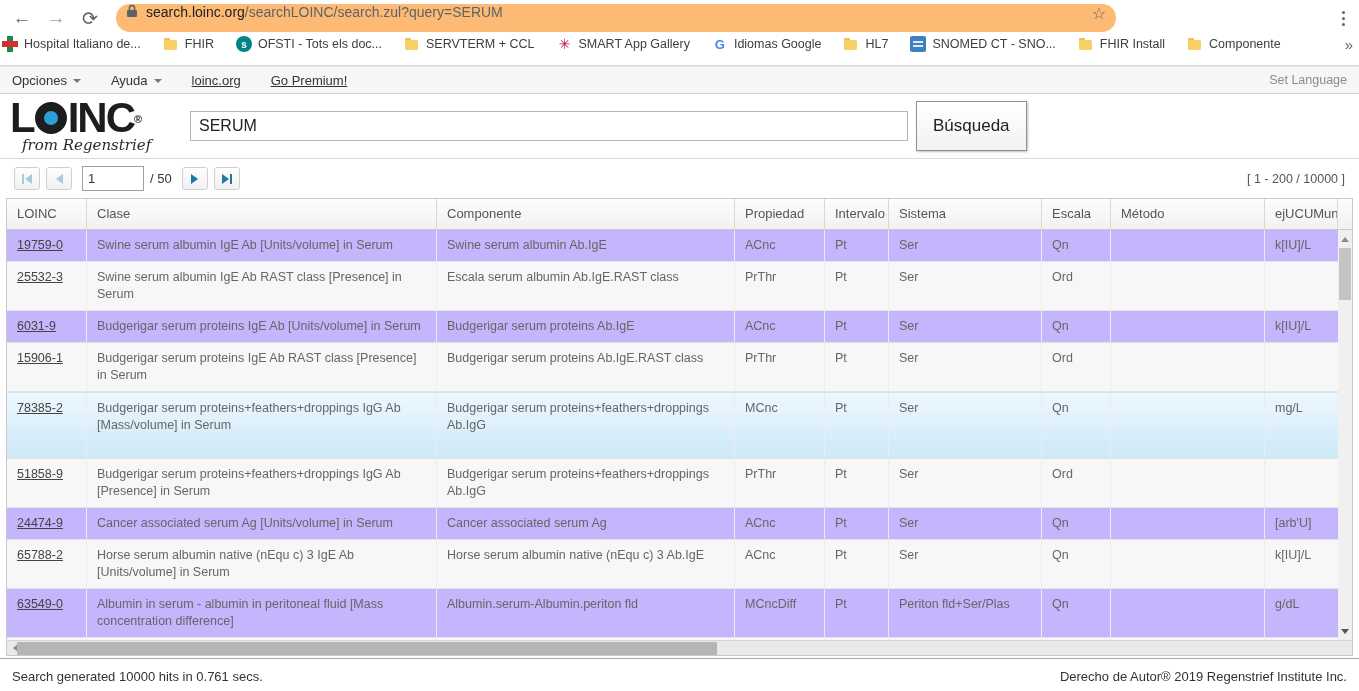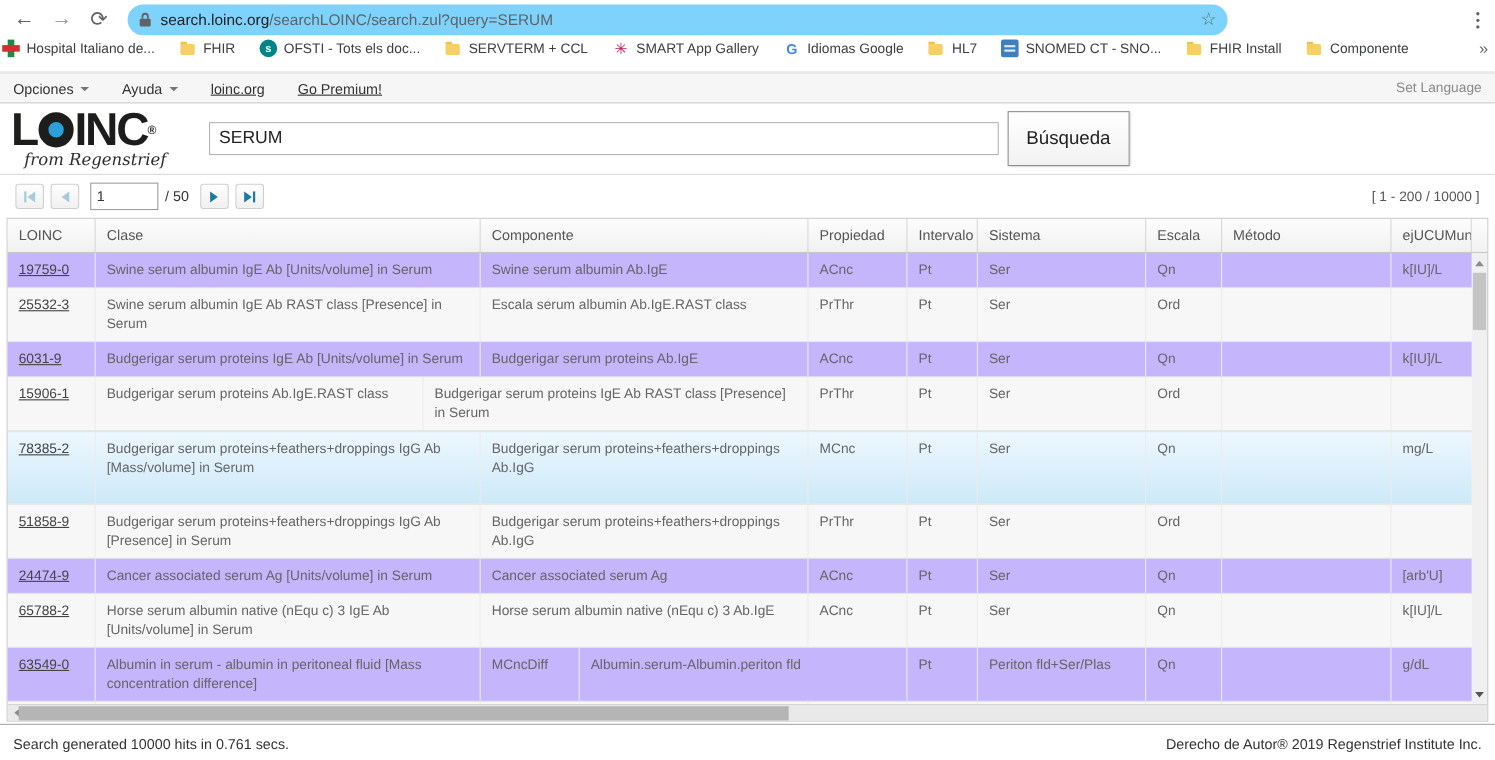--- a/index.html
+++ b/index.html
@@ -5,22 +5,22 @@
   * { margin:0; padding:0; box-sizing:border-box; }
   html,body { width:1359px; height:691px; overflow:hidden;
     font-family:"Liberation Sans", sans-serif; background:#fff; }
   .screen { width:1359px; height:691px; position:relative; background:#fff; }
 
   
   .chrome-top { height:36px; display:flex; align-items:center; padding:0 8px; background:#fff; }
   .nav-btn { width:28px; height:28px; display:flex; align-items:center; justify-content:center;
     font-size:19px; color:#5f6368; margin-right:6px; border-radius:50%; }
   .nav-btn.disabled { color:#9aa0a6; }
-  .omnibox { flex:0 0 auto; width:1000px; height:28px; background:#7dd3fc; border-radius:14px;
-    display:flex; align-items:center; padding:0 10px; margin-left:6px; }
+  .omnibox { flex:0 0 auto; width:1000px; height:28px; background:#fdba74; border-radius:14px;
+    display:flex; padding:0 10px; margin-left:6px; }
   .omni-url { font-size:14px; color:#202124; margin-left:8px; white-space:nowrap; overflow:hidden; flex:1; }
   .omni-url .path { color:#5f6368; }
   .star { margin-left:auto; font-size:16px; color:#5f6368; }
   .menu-dots { margin-left:auto; display:flex; flex-direction:column; gap:3px; padding:4px 6px; }
   .menu-dots i { width:3px; height:3px; background:#5f6368; border-radius:50%; display:block; }
 
   
   .bookmarks { height:30px; display:flex; align-items:flex-start; padding:0 2px;
     background:#fff; border-bottom:1px solid #dadada; font-size:12.5px; color:#3c4043; }
   .bm-item { display:flex; align-items:center; gap:6px; margin-right:22px; white-space:nowrap; }
@@ -275,22 +275,22 @@
             <div class="cell c-comp">Budgerigar serum proteins Ab.IgE</div>
             <div class="cell c-prop">ACnc</div>
             <div class="cell c-int">Pt</div>
             <div class="cell c-sis">Ser</div>
             <div class="cell c-esc">Qn</div>
             <div class="cell c-met"></div>
             <div class="cell c-uni">k[IU]/L</div>
           </div>
           <div class="trow alt">
             <div class="cell c-loinc"><a>15906-1</a></div>
+            <div class="cell c-clase">Budgerigar serum proteins IgE Ab RAST class [Presence] in Serum</div>
             <div class="cell c-comp">Budgerigar serum proteins Ab.IgE.RAST class</div>
-            <div class="cell c-clase">Budgerigar serum proteins IgE Ab RAST class [Presence] in Serum</div>
             <div class="cell c-prop">PrThr</div>
             <div class="cell c-int">Pt</div>
             <div class="cell c-sis">Ser</div>
             <div class="cell c-esc">Ord</div>
             <div class="cell c-met"></div>
             <div class="cell c-uni"></div>
           </div>
           <div class="trow hl">
             <div class="cell c-loinc"><a>78385-2</a></div>
             <div class="cell c-clase">Budgerigar serum proteins+feathers+droppings IgG Ab [Mass/volume] in Serum</div>
@@ -331,22 +331,22 @@
             <div class="cell c-prop">ACnc</div>
             <div class="cell c-int">Pt</div>
             <div class="cell c-sis">Ser</div>
             <div class="cell c-esc">Qn</div>
             <div class="cell c-met"></div>
             <div class="cell c-uni">k[IU]/L</div>
           </div>
           <div class="trow">
             <div class="cell c-loinc"><a>63549-0</a></div>
             <div class="cell c-clase">Albumin in serum - albumin in peritoneal fluid [Mass concentration difference]</div>
+            <div class="cell c-comp">Albumin.serum-Albumin.periton fld</div>
             <div class="cell c-prop">MCncDiff</div>
-            <div class="cell c-comp">Albumin.serum-Albumin.periton fld</div>
             <div class="cell c-int">Pt</div>
             <div class="cell c-sis">Periton fld+Ser/Plas</div>
             <div class="cell c-esc">Qn</div>
             <div class="cell c-met"></div>
             <div class="cell c-uni">g/dL</div>
           </div>
           <div class="trow alt">
             <div class="cell c-loinc"></div>
             <div class="cell c-clase">Bovine serum albumin (BSA) IgE Ab [Units/volume] in Serum</div>
             <div class="cell c-comp">Bovine serum albumin Ab.IgE</div>

